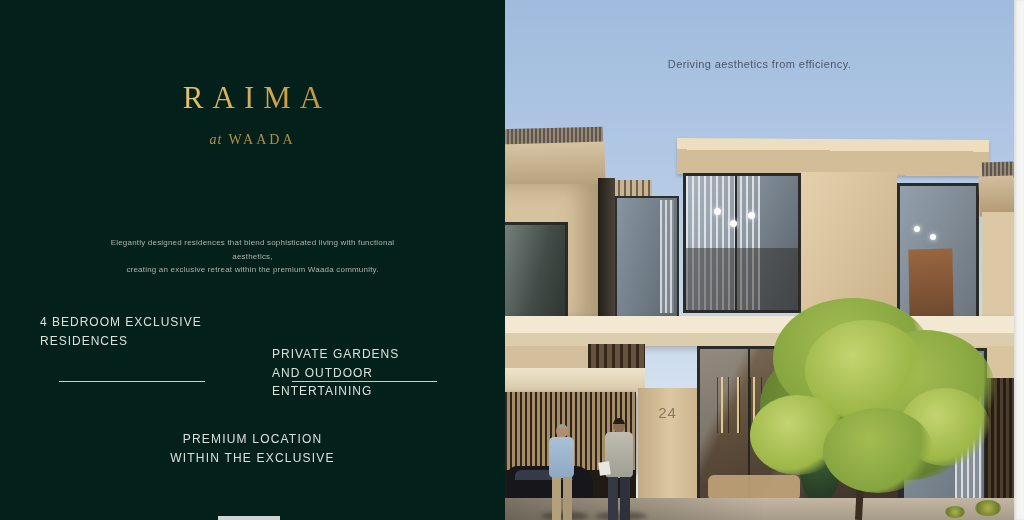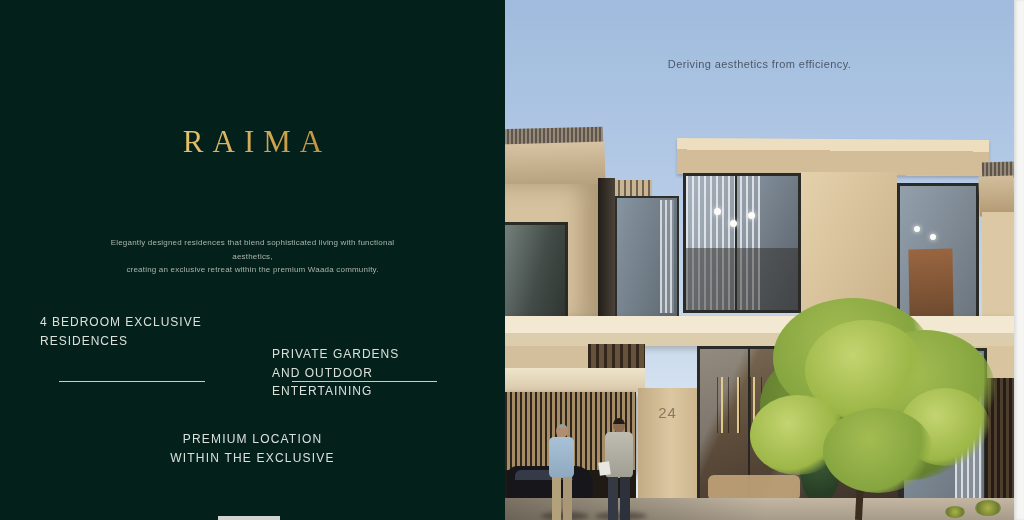--- a/index.html
+++ b/index.html
@@ -7,21 +7,21 @@
   #stage {
     position:relative; width:1024px; height:520px; overflow:hidden;
     font-family:"Liberation Sans", sans-serif;
   }
 
   
   .brand-panel {
     position:absolute; left:0; top:0; width:505px; height:520px;
     background:#03201a; color:#dde2dc;
   }
-  .logo-block { position:absolute; top:80px; left:0; width:100%; text-align:center;margin-top:44px; }
+  .logo-block { position:absolute; top:80px; left:0; width:100%; text-align:center; }
   .logo-title {
     font-family:"Liberation Serif", serif;
     font-size:31px; letter-spacing:9px; text-indent:9px; font-weight:400;
     background:linear-gradient(120deg,#a87c2e 0%, #e7c472 35%, #c79a44 60%, #8f6b26 100%);
     -webkit-background-clip:text; background-clip:text; color:transparent;
   }
   .logo-sub {
     margin-top:16px; font-family:"Liberation Serif", serif;
     font-size:14px; color:#b28f46; letter-spacing:1px;
   }
@@ -196,20 +196,23 @@
     background:#f5f5f3; box-shadow:inset 2px 0 3px rgba(0,0,0,.10); }
 </style>
 </head>
 <body>
 
 <div id="stage">
 
   <div class="brand-panel">
     <div class="logo-block">
       <div class="logo-title">RAIMA</div>
+      <div class="logo-sub">
+        <span class="at">at</span><span class="brand">WAADA</span>
+      </div>
     </div>
 
 
     <div class="description">Elegantly designed residences that blend sophisticated living with functional aesthetics,
 creating an exclusive retreat within the premium Waada community.</div>
 
     <div class="features-row">
       <div class="feature-col left">
         <div class="feature-label">4 BEDROOM EXCLUSIVE
 RESIDENCES</div>

